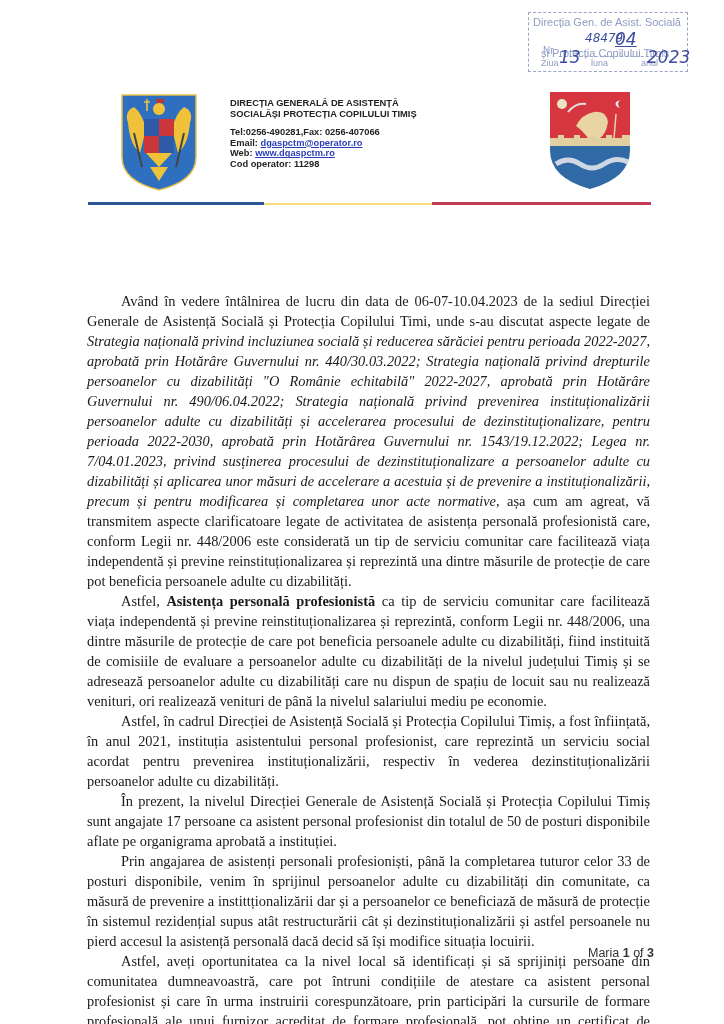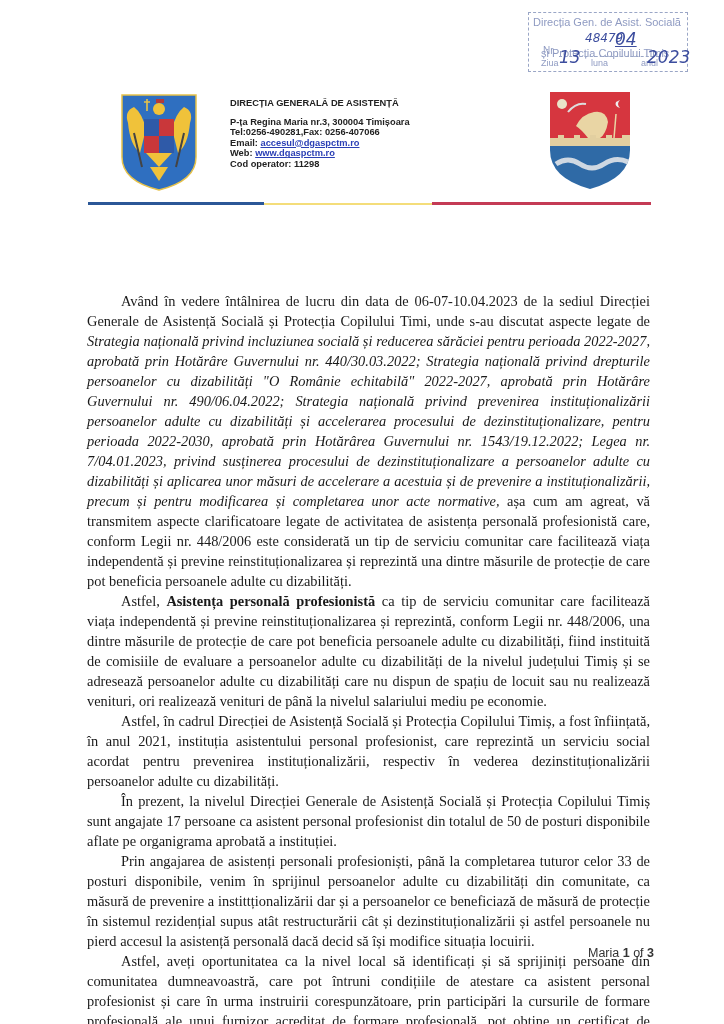--- a/index.html
+++ b/index.html
@@ -67,24 +67,24 @@
   <rect x="39" y="43" width="15" height="17" fill="#2f5aa8"></rect>
   <path d="M26 60 L39 74 L52 60 Z" fill="#f0c23a"></path>
   <path d="M30 74 L39 88 L48 74 Z" fill="#f0c23a"></path>
   <path d="M14 40 L22 74" stroke="#444" stroke-width="2"></path>
   <path d="M64 40 L56 74" stroke="#444" stroke-width="2"></path>
 </svg>
 
 <div class="org">
   <div class="name">
     <div>DIRECȚIA GENERALĂ DE ASISTENȚĂ</div>
+    <div>SOCIALĂȘI PROTECȚIA COPILULUI TIMIȘ</div>
   </div>
-  <div>P-ța Regina Maria nr.3, 300004 Timișoara</div>
   <div>Tel:0256-490281,Fax: 0256-407066</div>
-  <div><span>Email: </span><span class="link">accesul@dgaspctm.ro</span></div>
+  <div><span>Email: </span><span class="link">dgaspctm@operator.ro</span></div>
   <div><span>Web: </span><span class="link">www.dgaspctm.ro</span></div>
   <div>Cod operator: 11298</div>
 </div>
 
 <svg class="crest-right" viewBox="0 0 84 100">
   <path d="M2 2 H82 V60 Q82 88 42 99 Q2 88 2 60 Z" fill="#2f6aa6"></path>
   <path d="M2 2 H82 V52 H2 Z" fill="#d6363f"></path>
   <circle cx="14" cy="14" r="5" fill="#e9e4c8"></circle>
   <path d="M72 10 Q68 14 72 18 Q66 16 68 12 Z" fill="#eee"></path>
   <path d="M20 22 Q28 12 38 14" stroke="#ddd" stroke-width="2" fill="none"></path>

